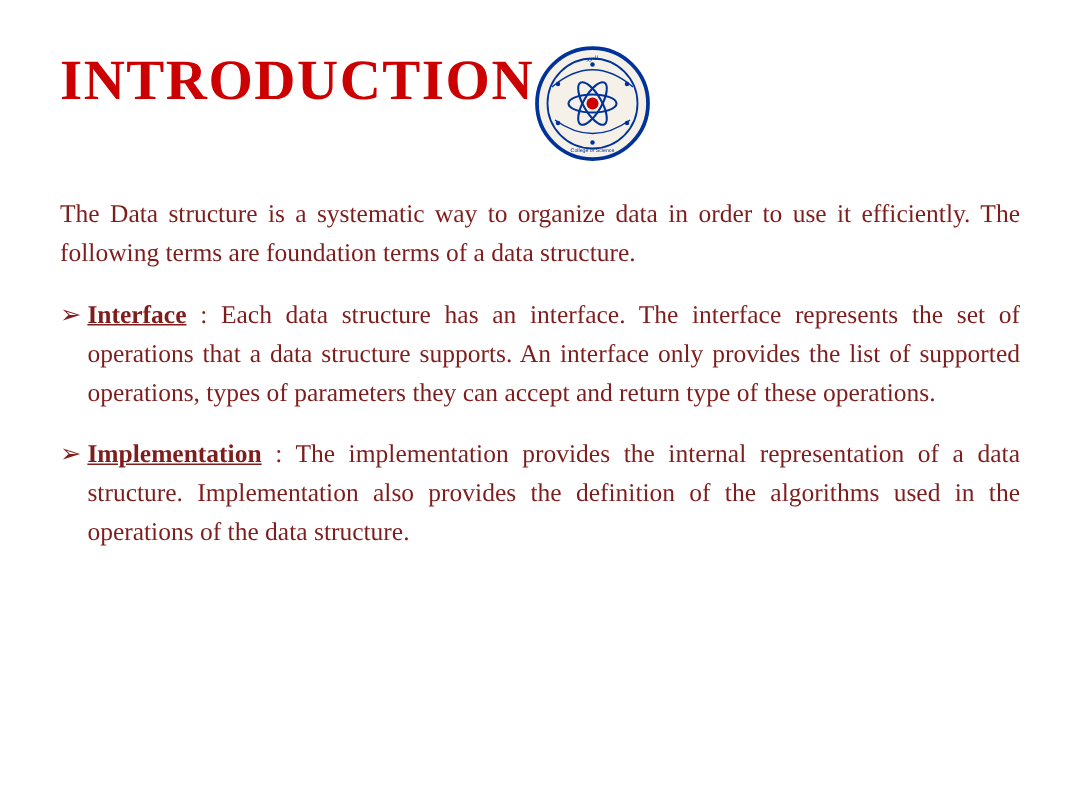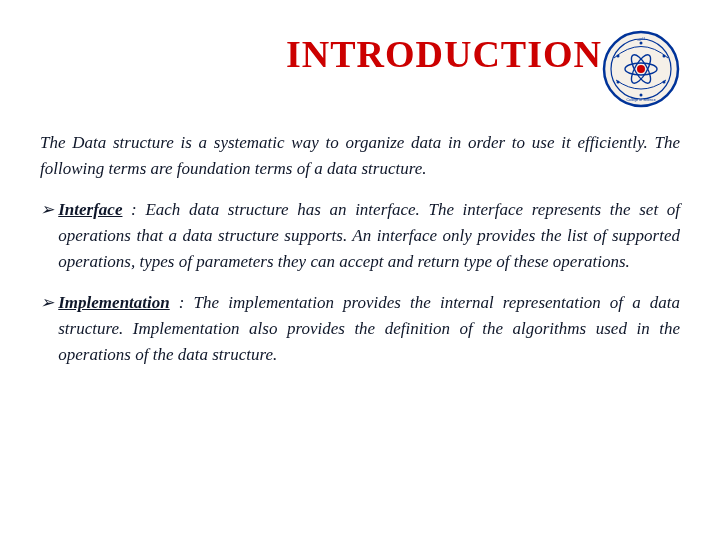--- a/index.html
+++ b/index.html
@@ -20,45 +20,44 @@
       width: 720px;
       height: 540px;
       background: #ffffff;
       padding: 30px 40px 30px 40px;
       position: relative;
     }
 
     .header {
       display: flex;
       align-items: flex-start;
-      justify-content: flex-end;
+      justify-content: flex-start;
       margin-bottom: 22px;
     }
 
     .title {
       font-size: 38px;
       font-weight: bold;
       color: #cc0000;
       letter-spacing: 1px;
       line-height: 1.1;
       padding-top: 4px;
     }
 
     .logo {
       width: 78px;
       height: 78px;
       flex-shrink: 0;
     }
 
     .content {
       font-size: 17px;
-      color: #0f172a;
+      color: #7f1d1d;
       line-height: 1.55;
       text-align: justify;
-      font-style: italic;
     }
 
     .intro-paragraph {
       margin-bottom: 14px;
     }
 
     .bullet-item {
       display: flex;
       align-items: flex-start;
       margin-bottom: 14px;

